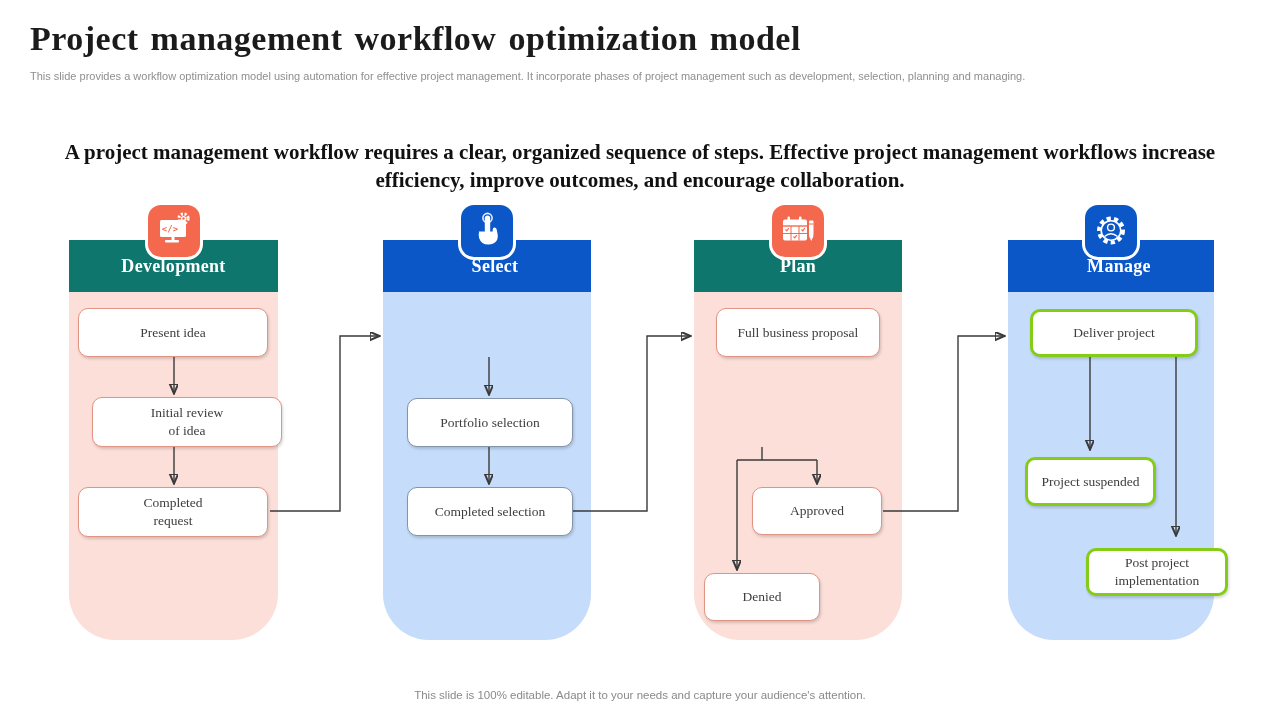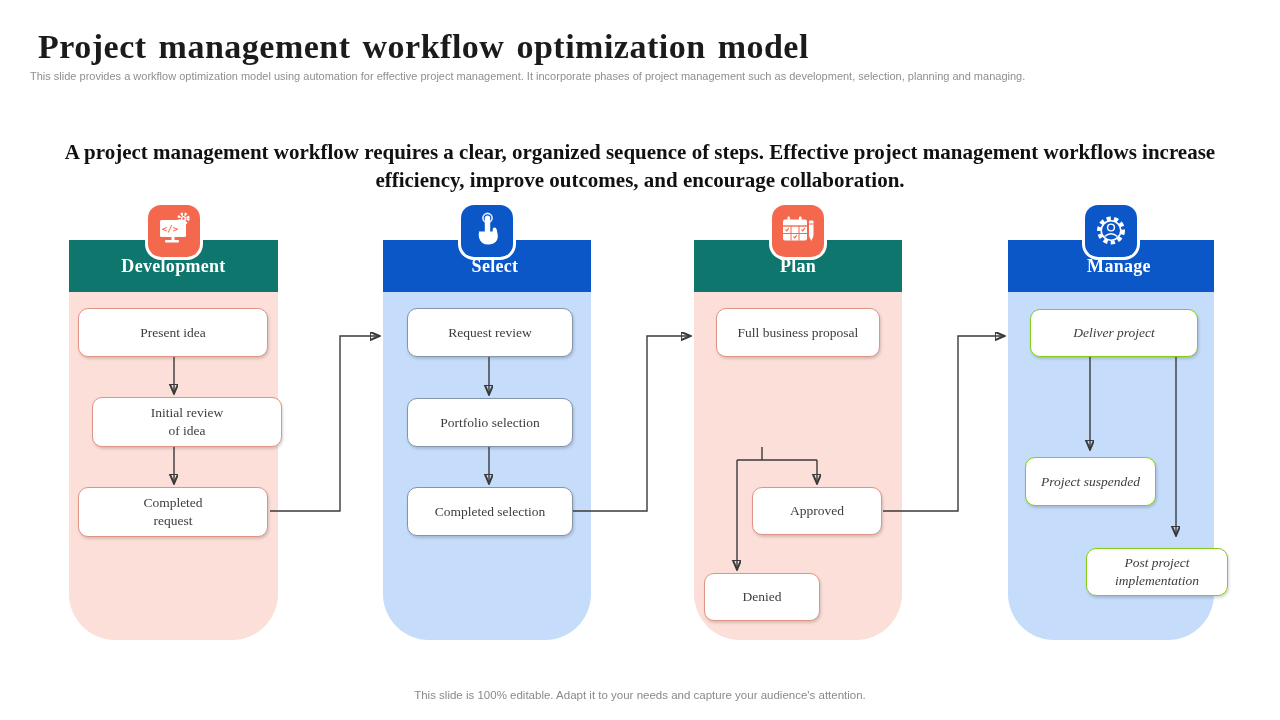--- a/index.html
+++ b/index.html
@@ -1,19 +1,19 @@
 <!DOCTYPE html>
 <html><head>
 <meta charset="utf-8">
 <style>
   html,body{margin:0;padding:0;background:#e8e8e8;}
   .slide{position:relative;width:1280px;height:720px;background:#ffffff;overflow:hidden;
          font-family:"Liberation Serif",serif;}
   
-  .title{position:absolute;left:30px;top:20px;margin:8px;font-size:34px;font-weight:bold;
+  .title{position:absolute;left:30px;top:20px;margin:0;font-size:34px;font-weight:bold;
          color:#1b1b1b;letter-spacing:.5px;word-spacing:3px;font-family:"Liberation Serif",serif;}
   .subtitle{position:absolute;left:30px;top:70px;width:1200px;margin:0;font-size:11px;
             color:#8f8f8f;font-family:"Liberation Sans",sans-serif;}
   .intro{position:absolute;left:60px;top:138px;width:1160px;margin:0;text-align:center;
          font-size:21px;font-weight:bold;color:#111;line-height:1.35;}
   .footer{position:absolute;left:0;right:0;top:689px;margin:0;text-align:center;font-size:11.5px;
           color:#8a8a8a;font-family:"Liberation Sans",sans-serif;}
   
   .col{position:absolute;top:240px;height:400px;}
   .col1{left:69px;width:209px;}
@@ -32,21 +32,21 @@
   .orange .badge{background:#F4694E;}
   .blue .badge{background:#0B57C8;}
   .badge svg{display:block;width:52px;height:52px;}
   
   .step{position:absolute;z-index:2;background:#fff;border-radius:10px;box-sizing:border-box;
         display:flex;align-items:center;justify-content:center;text-align:center;
         font-size:13.5px;color:#3d3d3d;line-height:1.3;padding:4px 8px;white-space:pre-line;
         box-shadow:1px 2px 3px rgba(0,0,0,0.16);}
   .orange .step{border:1px solid #E09484;}
   .col2 .step{border:1px solid #8494A9;}
-  .col4 .step{border:1px solid #84cc16;font-style:italic;}
+  .col4 .step{border:3px solid #84cc16;}
   
   .col1 .s0{left:9px;top:68px;width:190px;height:49px;}
   .col1 .s1{left:23px;top:157px;width:190px;height:50px;}
   .col1 .s2{left:9px;top:247px;width:190px;height:50px;}
   
   .col2 .s0{left:24px;top:68px;width:166px;height:49px;}
   .col2 .s1{left:24px;top:158px;width:166px;height:49px;}
   .col2 .s2{left:24px;top:247px;width:166px;height:49px;}
   
   .col3 .s0{left:22px;top:68px;width:164px;height:49px;}
@@ -94,21 +94,20 @@
   <section class="col col2 blue">
     <div class="badge" aria-label="tap-hand-icon">
       <svg viewBox="0 0 52 52">
         <circle cx="26.5" cy="13" r="4.6" fill="none" stroke="#fff" stroke-width="1.6" opacity="0.9"></circle>
         <rect x="23.8" y="10.5" width="5.4" height="18" rx="2.7" fill="#fff"></rect>
         <path d="M18 27 q-1.5 7 3.5 11 q2 1.5 6 1.5 q5 0 7.5-3 q2.5-3 1.5-8 l-0.8-4 q-0.4-2-2.2-2 q-1.8 0-1.8 2 l0 2 l-14 0 z" fill="#fff"></path>
       </svg>
     </div>
     <div class="hdr">Select</div>
     <div class="body"></div>
-    <div class="step s0">Request review</div>
     <div class="step s1">Portfolio selection</div>
     <div class="step s2">Completed selection</div>
   </section>
 
   <section class="col col3 orange">
     <div class="badge" aria-label="calendar-pencil-icon">
       <svg viewBox="0 0 52 52">
         <rect x="15.5" y="11.5" width="2.5" height="6" rx="1" fill="#fff"></rect>
         <rect x="27" y="11.5" width="2.5" height="6" rx="1" fill="#fff"></rect>
         <rect x="11" y="14.5" width="24" height="21" rx="2" fill="#fff"></rect>

